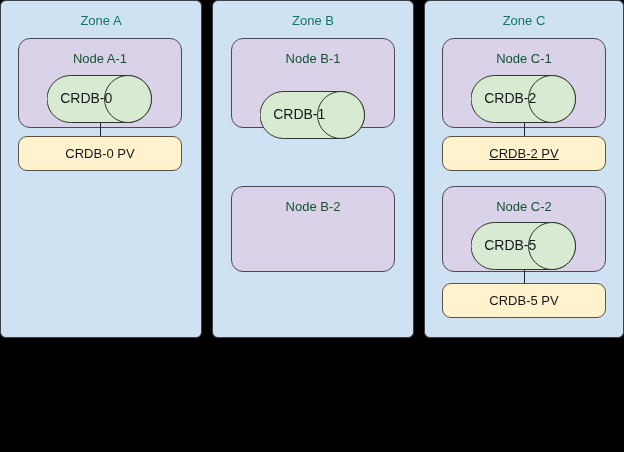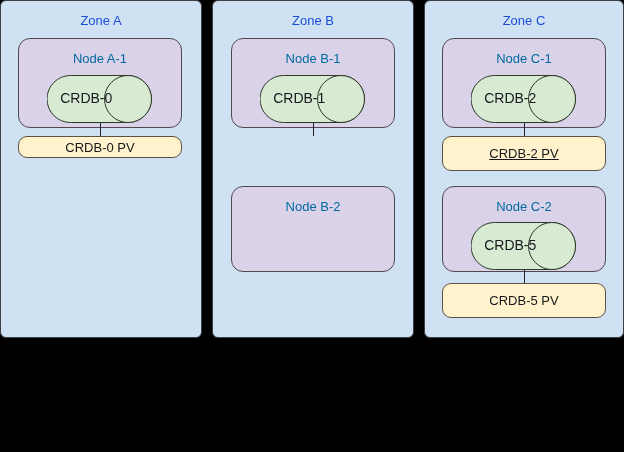--- a/index.html
+++ b/index.html
@@ -27,37 +27,37 @@
     border: 1px solid #3d4045;
     border-radius: 6px;
     box-sizing: border-box;
   }
   .zone-title {
     position: absolute;
     left: 0;
     width: 100%;
     text-align: center;
     font-size: 13px;
-    color: #1d4ed8;
+    color: #0f766e;
     line-height: 16px;
   }
   .node {
     position: absolute;
     background: #d9d2e9;
     border: 1px solid #51484f;
     border-radius: 12px;
     box-sizing: border-box;
   }
   .node-title {
     position: absolute;
     left: 0;
     width: 100%;
     text-align: center;
     font-size: 13px;
-    color: #0369a1;
+    color: #14532d;
     line-height: 16px;
   }
   .pv {
     position: absolute;
     background: #fff2cc;
     border: 1px solid #5c5243;
     border-radius: 9px;
     box-sizing: border-box;
     display: flex;
     align-items: center;
@@ -95,29 +95,29 @@
       <div class="node-title" style="top: 12px;">Node A-1</div>
     </div>
     <div class="connector" style="left: 100px; top: 123px; height: 13px;"></div>
     <div class="db" style="left: 47px; top: 75px; width: 106px; height: 48px;">
       <svg width="106" height="48">
         <path d="M 23.5 0.5 L 81 0.5 A 23.5 23.5 0 0 1 81 47.5 L 23.5 47.5 A 23.5 23.5 0 0 1 23.5 0.5 Z" fill="#d9ead3" stroke="#2d3a2a" stroke-width="1"></path>
         <ellipse cx="81" cy="24" rx="23.5" ry="23.5" fill="#d9ead3" stroke="#2d3a2a" stroke-width="1"></ellipse>
       </svg>
       <div class="db-label" style="top: 18px;">CRDB-0</div>
     </div>
-    <div class="pv" style="left: 18px; top: 136px; width: 164px; height: 22px;">CRDB-0 PV</div>
+    <div class="pv" style="left: 18px; top: 136px; width: 164px; height: 35px;">CRDB-0 PV</div>
     <div class="zone" style="left: 212px; top: 0px; width: 202px; height: 338px;">
       <div class="zone-title" style="top: 12px;">Zone B</div>
     </div>
     <div class="node" style="left: 231px; top: 38px; width: 164px; height: 90px;">
       <div class="node-title" style="top: 12px;">Node B-1</div>
     </div>
     <div class="connector" style="left: 313px; top: 123px; height: 13px;"></div>
-    <div class="db" style="left: 260px; top: 75px; width: 106px; height: 56px;">
+    <div class="db" style="left: 260px; top: 91px; width: 106px; height: 56px;">
       <svg width="106" height="48">
         <path d="M 23.5 0.5 L 81 0.5 A 23.5 23.5 0 0 1 81 47.5 L 23.5 47.5 A 23.5 23.5 0 0 1 23.5 0.5 Z" fill="#d9ead3" stroke="#2d3a2a" stroke-width="1"></path>
         <ellipse cx="81" cy="24" rx="23.5" ry="23.5" fill="#d9ead3" stroke="#2d3a2a" stroke-width="1"></ellipse>
       </svg>
       <div class="db-label" style="top: 18px;">CRDB-1</div>
     </div>
     <div class="node" style="left: 231px; top: 186px; width: 164px; height: 86px;">
       <div class="node-title" style="top: 12px;">Node B-2</div>
     </div>
     <div class="zone" style="left: 424px; top: 0px; width: 200px; height: 338px;">

